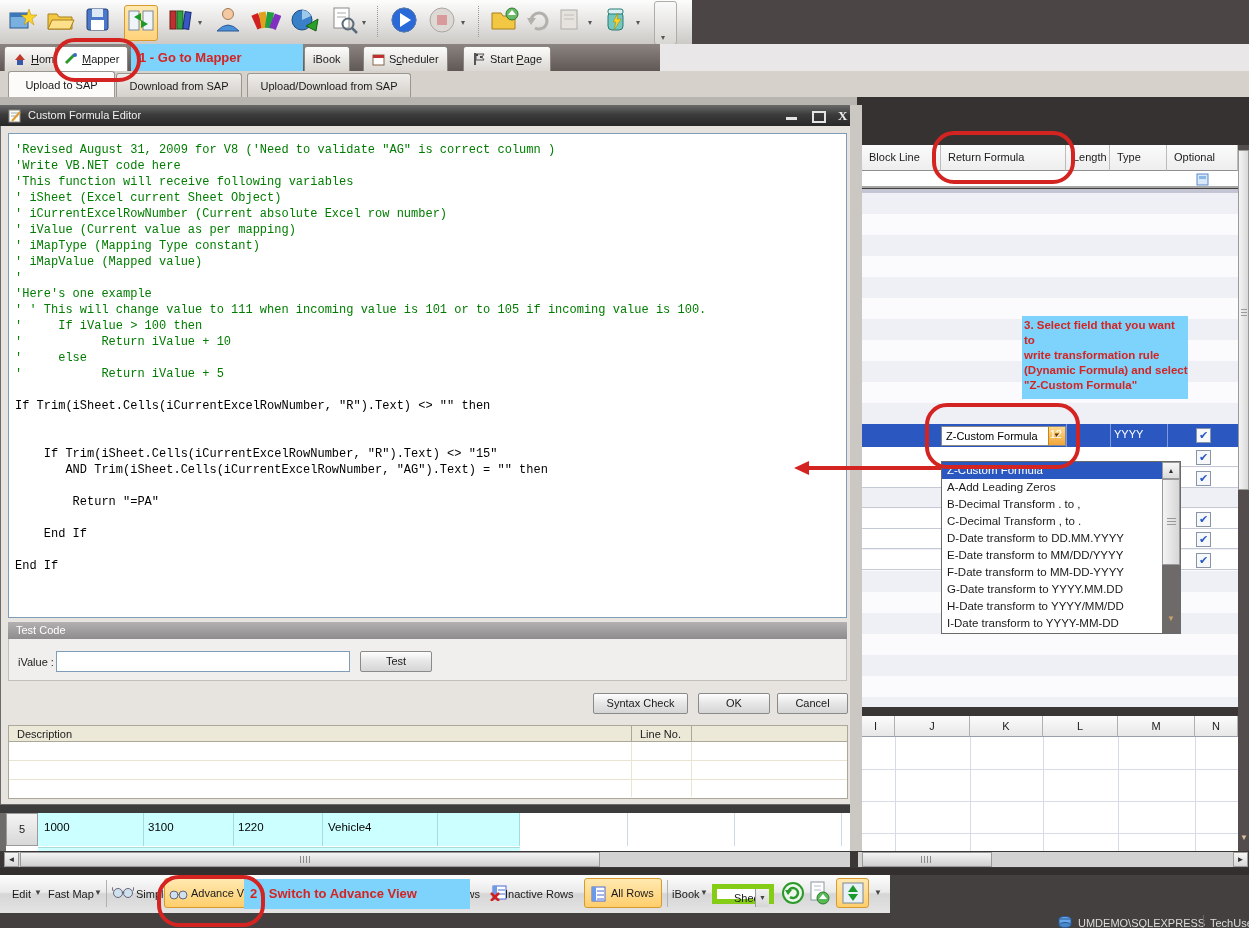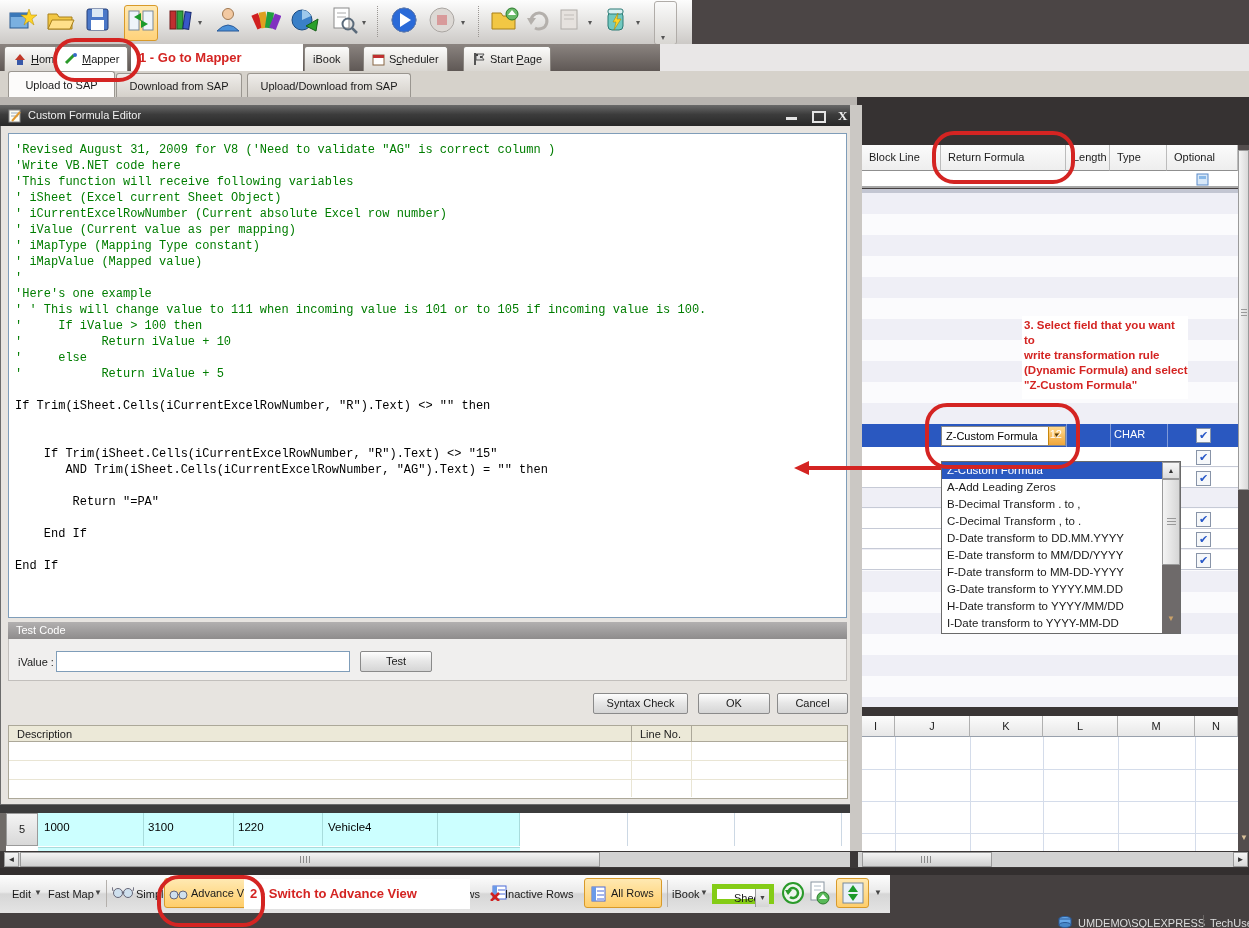--- a/index.html
+++ b/index.html
@@ -38,21 +38,21 @@
   .tc-head{left:8px;top:622px;width:839px;height:17px;background:linear-gradient(#b2b0b0,#8e8c8c);color:#fff;line-height:17px;padding-left:8px;box-sizing:border-box;}
   .tc-body{left:8px;top:639px;width:839px;height:42px;background:#f0efee;border:1px solid #c2bfbc;border-top:none;box-sizing:border-box;}
   .ivin{position:absolute;left:56px;top:651px;width:294px;height:21px;border:1px solid #7f9db9;background:#fff;box-sizing:border-box;font:11px "Liberation Sans",sans-serif;padding:0 3px;}
   .wbtn{position:absolute;height:21px;background:linear-gradient(#fefefe,#e8e8e8 45%,#d5d5d5);border:1px solid #8a8a8a;border-radius:2px;text-align:center;line-height:19px;box-sizing:border-box;}
   .desc-hdr{left:8px;top:725px;width:840px;height:17px;background:#ece9d8;border:1px solid #aca899;box-sizing:border-box;line-height:16px;}
   .desc-body{left:8px;top:742px;width:840px;height:57px;background:#fff;border:1px solid #aca899;border-top:none;box-sizing:border-box;}
   .dline{position:absolute;background:#e9e5d4;}
   
   .red{color:#d42422;font-weight:bold;}
   .circ{position:absolute;border:4px solid #d42422;border-radius:22px;z-index:45;}
-  .annbox{position:absolute;background:#ffffff;z-index:40;}
+  .annbox{position:absolute;background:#7dd3fc;z-index:40;}
   .pre{white-space:pre-line;}
   
   .rp-darktop{left:857px;top:97px;width:392px;height:48px;background:#363232;}
   .divider{left:850px;top:105px;width:12px;height:746px;background:#cbc8c4;z-index:7;}
   .ghc{position:absolute;top:145px;height:26px;background:linear-gradient(#fbfbfb,#eee);border-right:1px solid #bcbcbc;border-bottom:1px solid #8f8f8f;line-height:25px;padding-left:7px;box-sizing:border-box;}
   .leftstrip{left:857px;top:145px;width:5px;height:706px;background:#e4e1de;}
   .row1{left:862px;top:171px;width:376px;height:17px;background:#fff;border-bottom:2px solid #a8a8a8;box-sizing:border-box;}
   .sepband{left:862px;top:189px;width:376px;height:4px;background:#c3c6d2;}
   .stripes{left:862px;top:193px;width:376px;height:514px;background:repeating-linear-gradient(180deg,#efeff6 0 21px,#fbfbfd 21px 42px);}
   .selrow{left:862px;top:424px;width:376px;height:23px;background:#2a58c0;color:#fff;z-index:10;}
@@ -250,21 +250,21 @@
 
   <div class="abs selrow">
     <div class="selsep" style="left:204px"></div>
     <div class="selsep" style="left:248px"></div>
     <div class="selsep" style="left:305px"></div>
     <div class="combo">
       <span>Z-Custom Formula</span>
       <span class="btn">▼</span>
     </div>
     <div style="position:absolute;left:170px;top:4px;width:30px;text-align:right">12</div>
-    <div style="position:absolute;left:252px;top:4px">CHAR</div>
+    <div style="position:absolute;left:252px;top:4px">YYYY</div>
     <span class="cb" style="top:4px">✔</span>
   </div>
   <div class="circ" style="left:925px;top:403px;width:147px;height:58px"></div>
 
   <div>
       <div class="opt-row" style="top: 447px;">
         <span class="cb">✔</span>
       </div>
       <div class="opt-row" style="top: 467.5px;">
         <span class="cb">✔</span>

